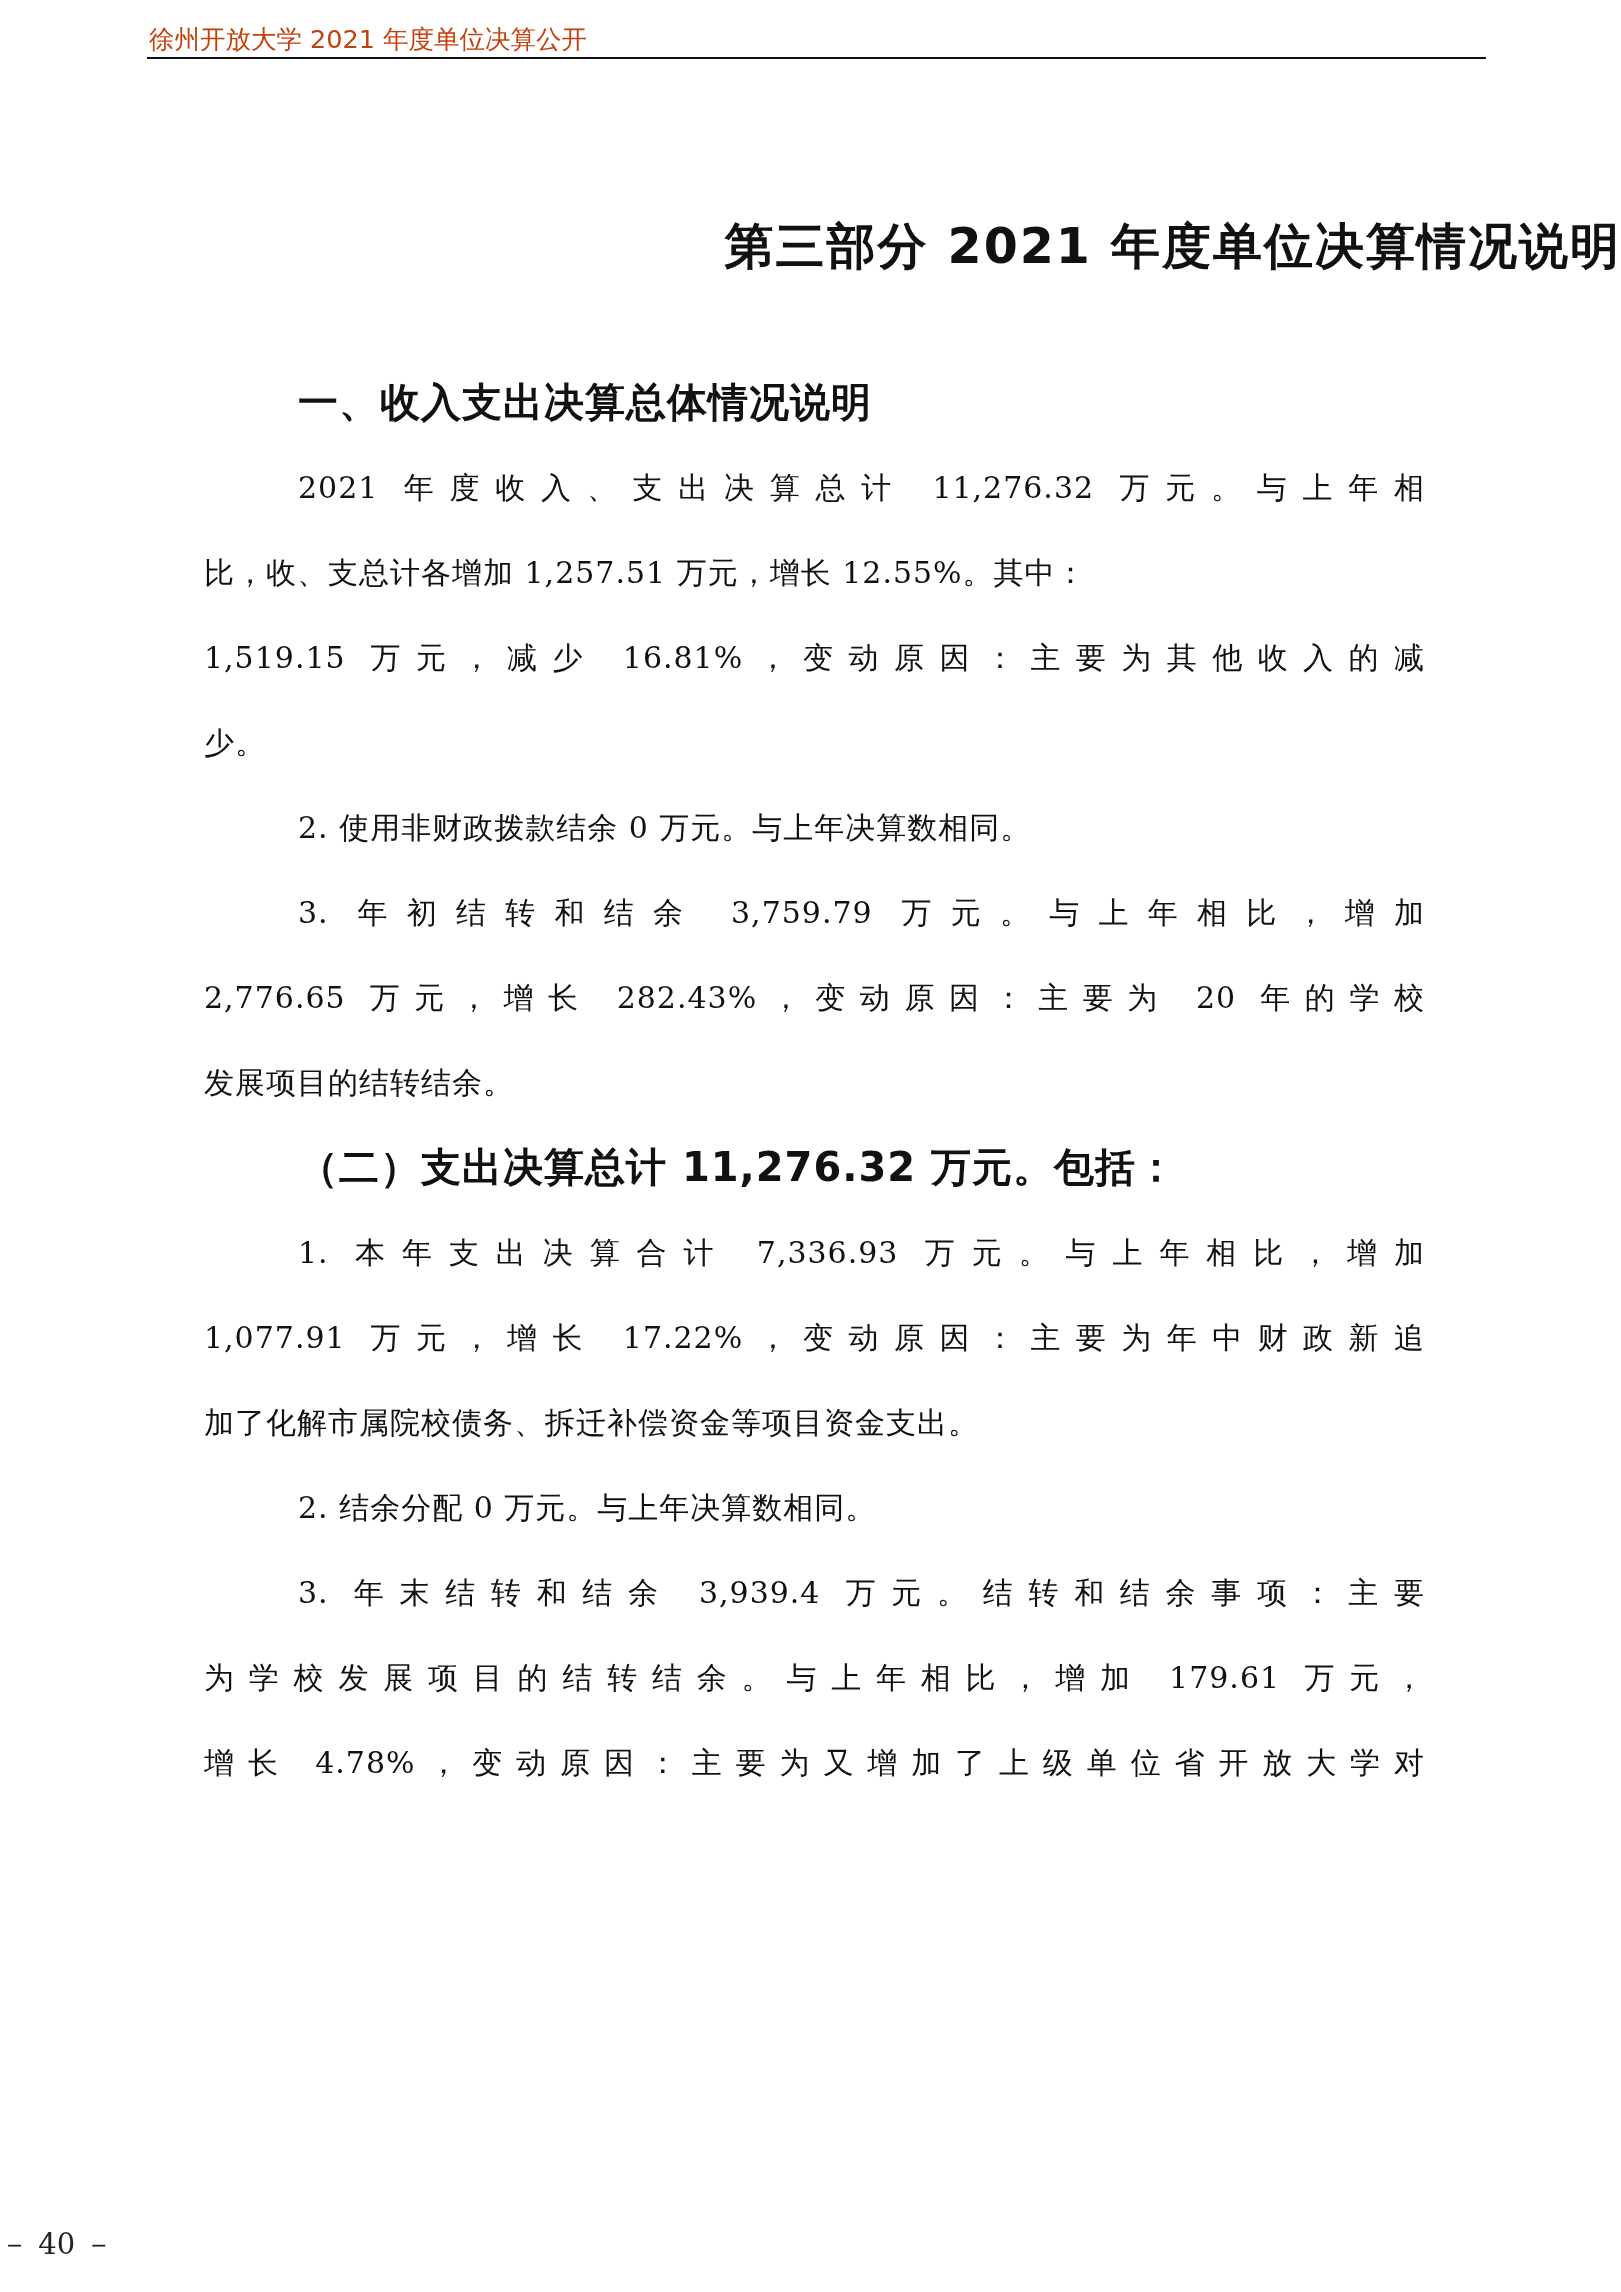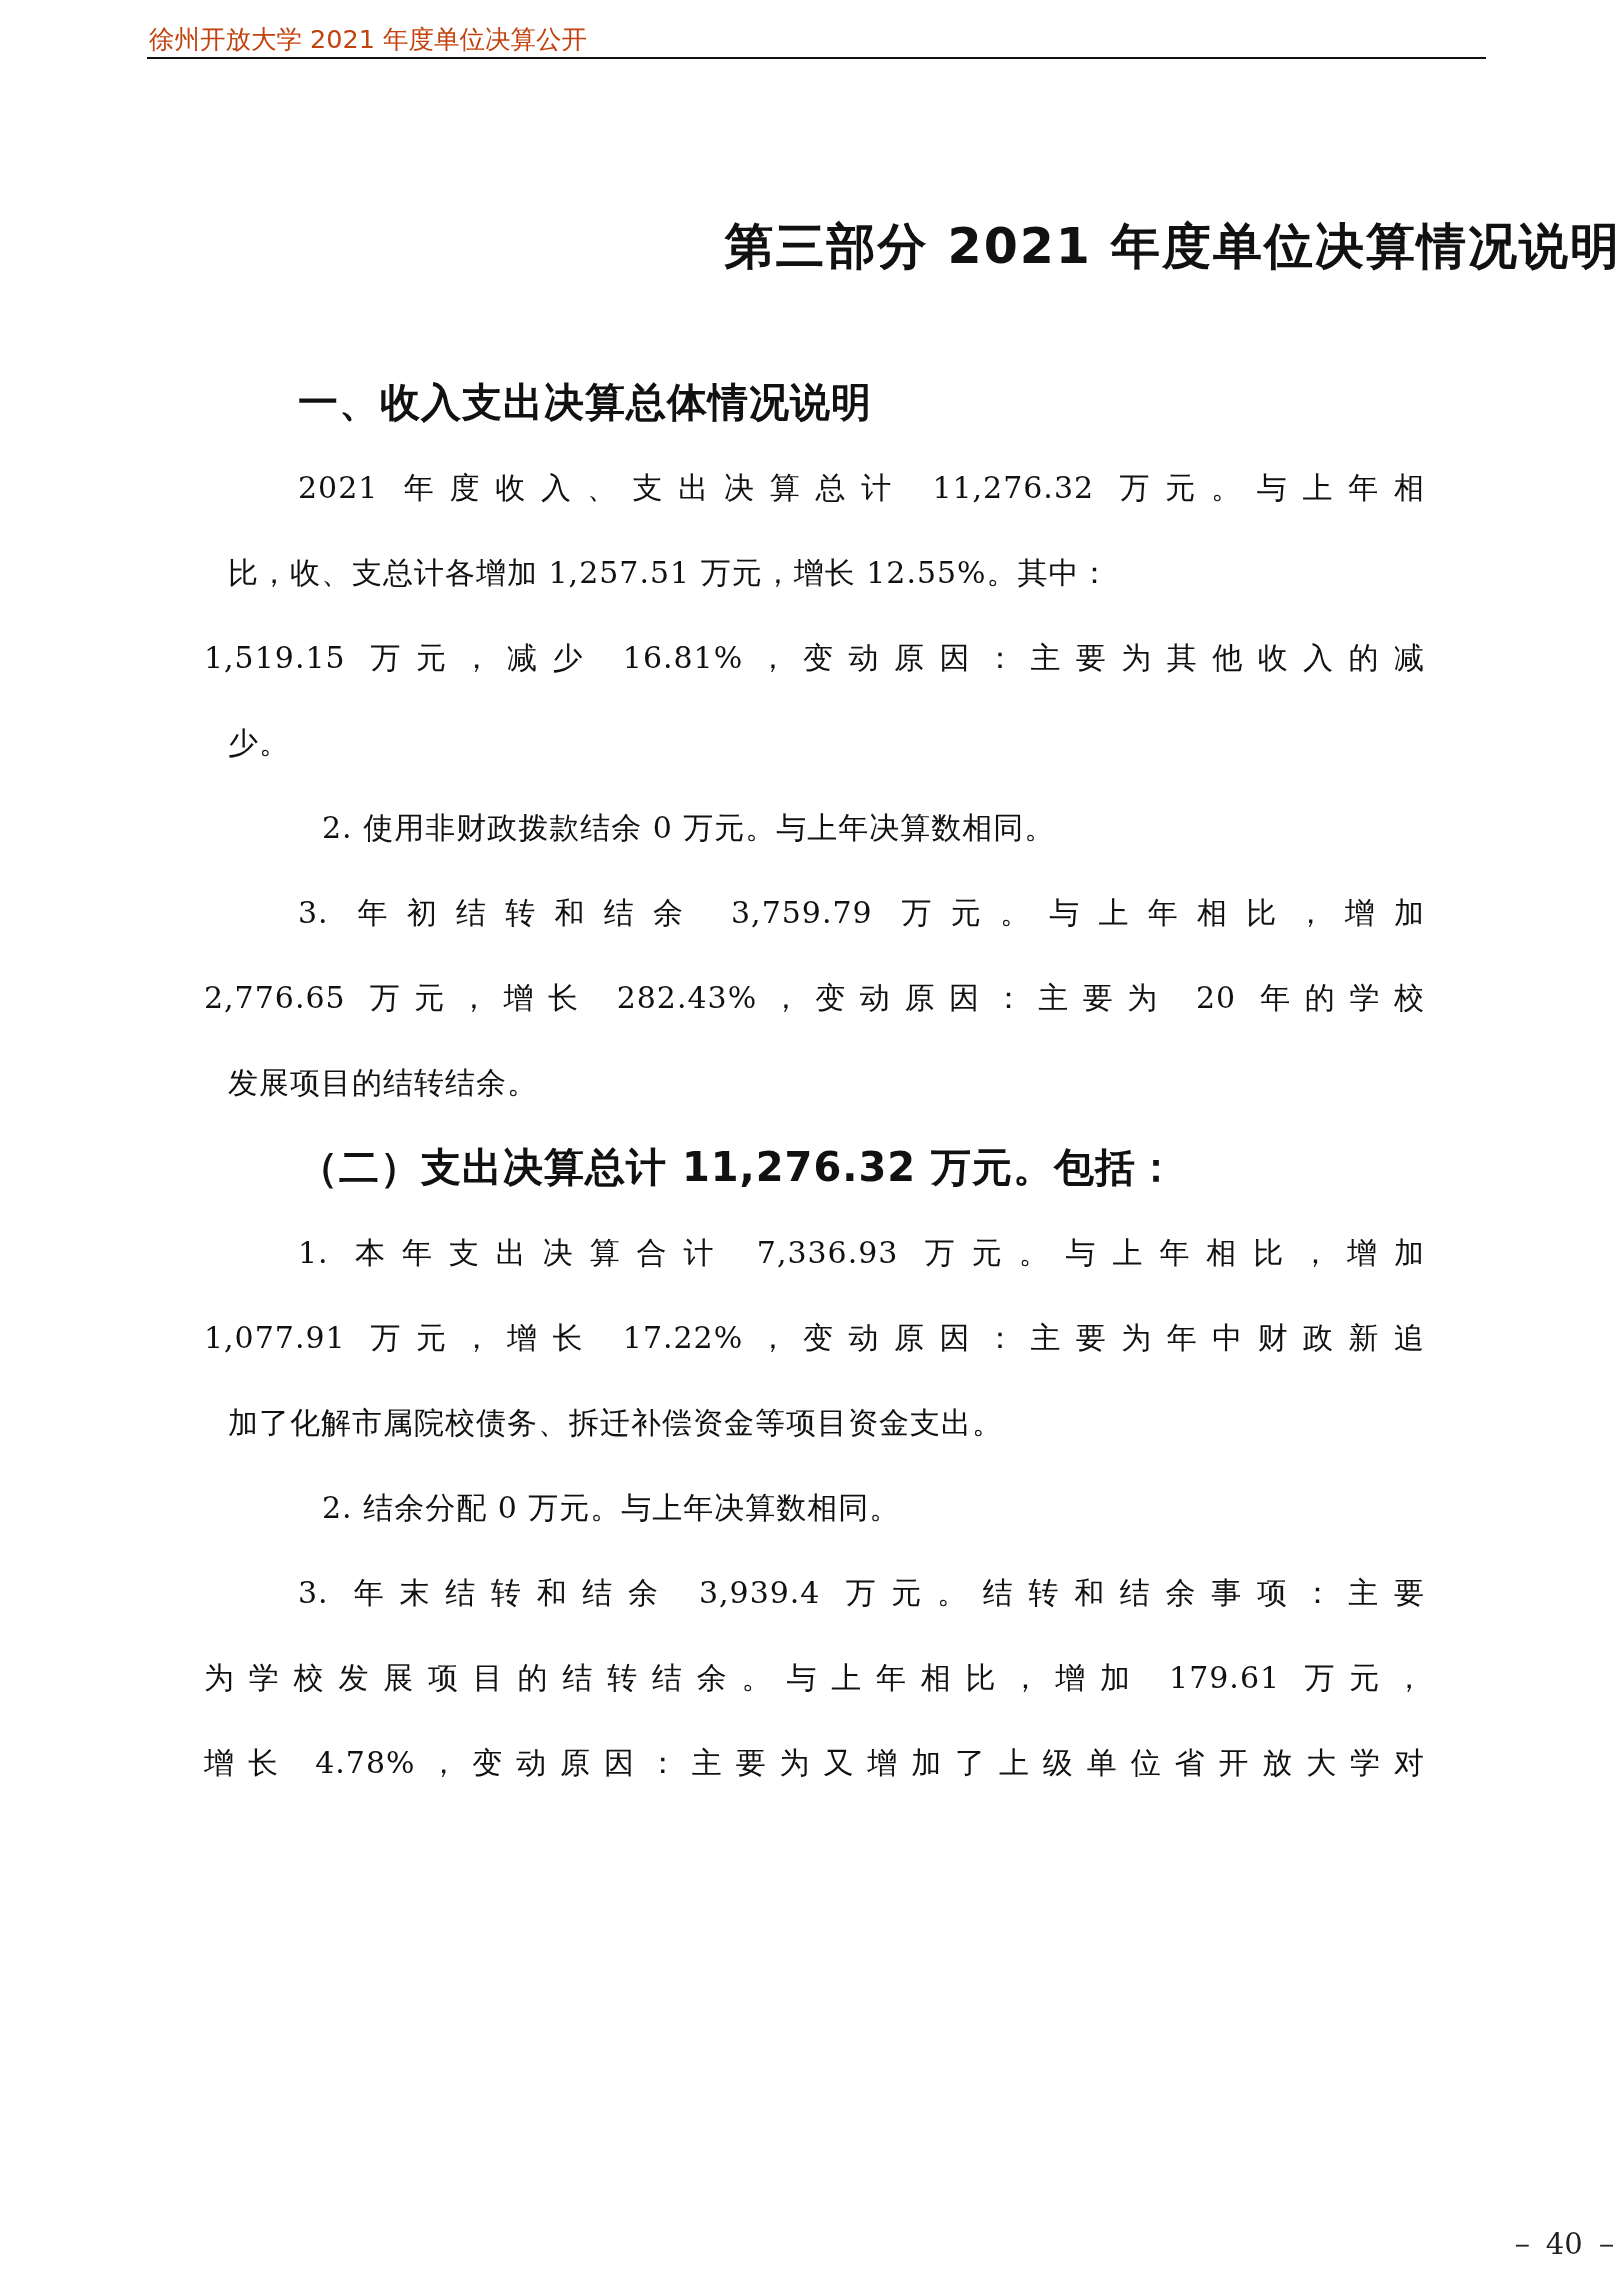--- a/index.html
+++ b/index.html
@@ -7,24 +7,24 @@
          font-family: "DejaVu Serif", "Liberation Serif", serif; color: #111; }
   .running-header { position: absolute; left: 149px; top: 21.6px; font-size: 25.5px;
          font-family: "DejaVu Sans", sans-serif; color: #c2410c; letter-spacing: 0px; }
   .header-rule { position: absolute; left: 147px; right: 135px; top: 57px; height: 0;
          border-top: 2px solid #111; }
   .page-title { position: absolute; left: 0; right: 0; top: 214px; text-align: right;
          font-size: 49px; font-weight: bold; font-family: "DejaVu Sans", sans-serif; letter-spacing: 2px; }
   .body-text { position: absolute; left: 204px; width: 1221px; top: 360px; }
   .line { height: 85px; line-height: 85px; font-size: 30px; white-space: nowrap;
          text-align: justify; text-align-last: justify; letter-spacing: 1px; }
-  .line.last { text-align-last: left; margin-left: 24px; }
+  .line.last { text-align-last: left; }
   .indent { padding-left: 94px; }
   .heading { font-weight: bold; font-family: "DejaVu Sans", sans-serif; font-size: 40px; text-align-last: left; }
-  .page-number { position: absolute; left: 0; right: 0; top: 2225px; text-align: right;
+  .page-number { position: absolute; left: 0; right: 0; top: 2225px; text-align: left;
          font-size: 29px; color: #222; }
 </style>
 </head>
 <body>
 
 <div class="running-header">徐州开放大学 2021 年度单位决算公开</div>
 <div class="header-rule"></div>
 
 <div class="page-title">第三部分  2021 年度单位决算情况说明</div>
 

